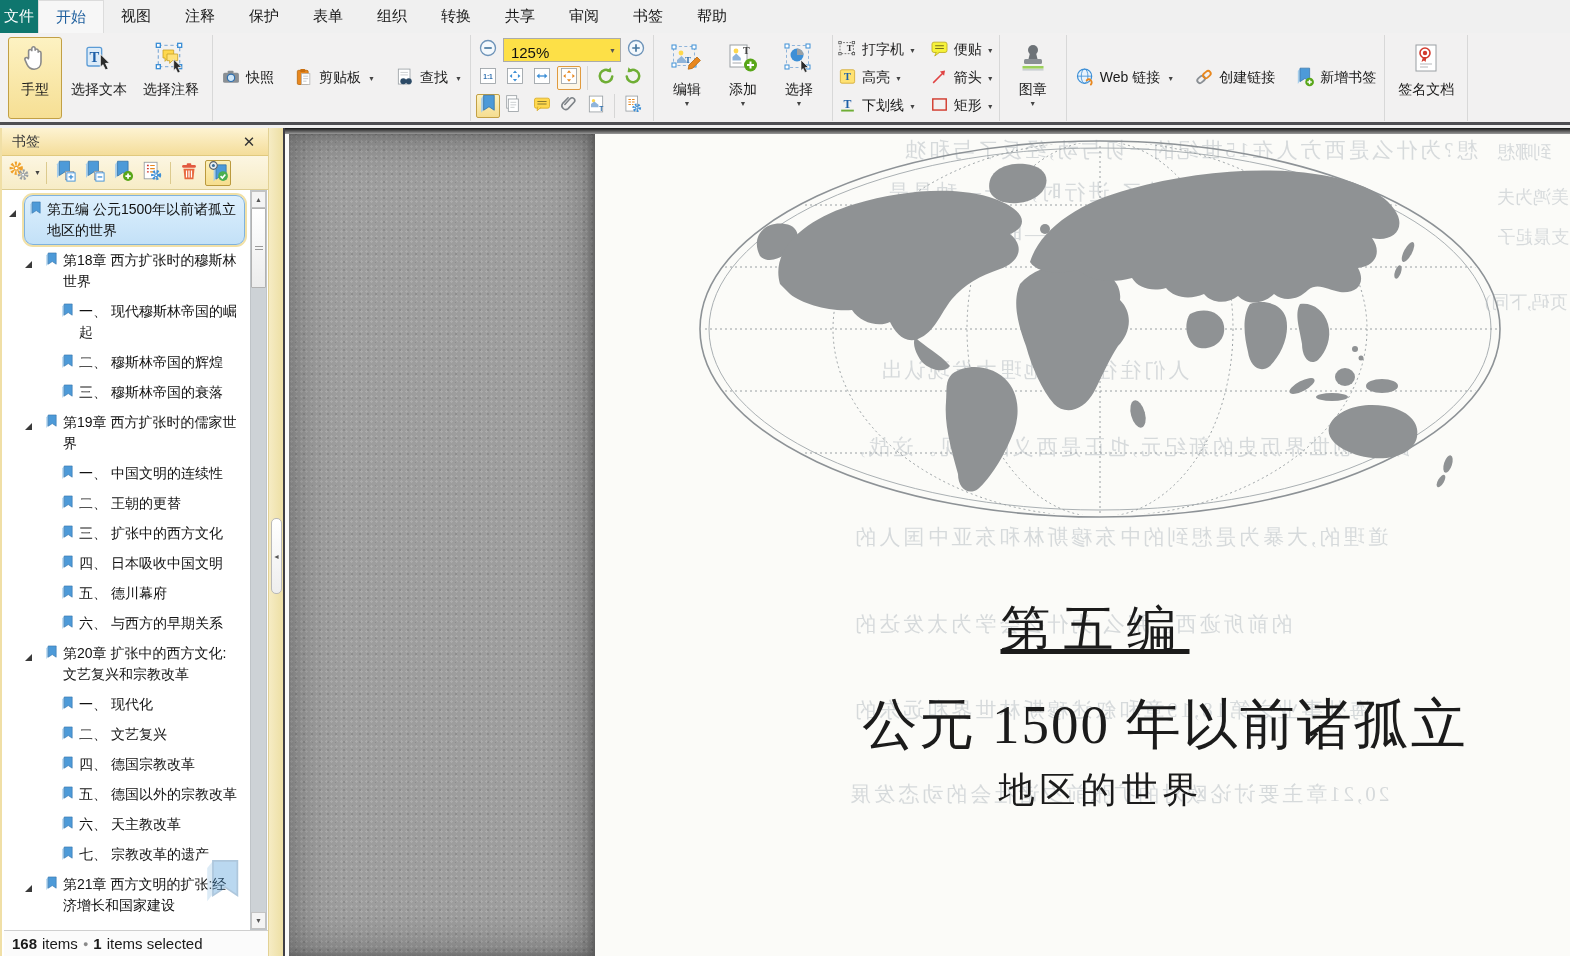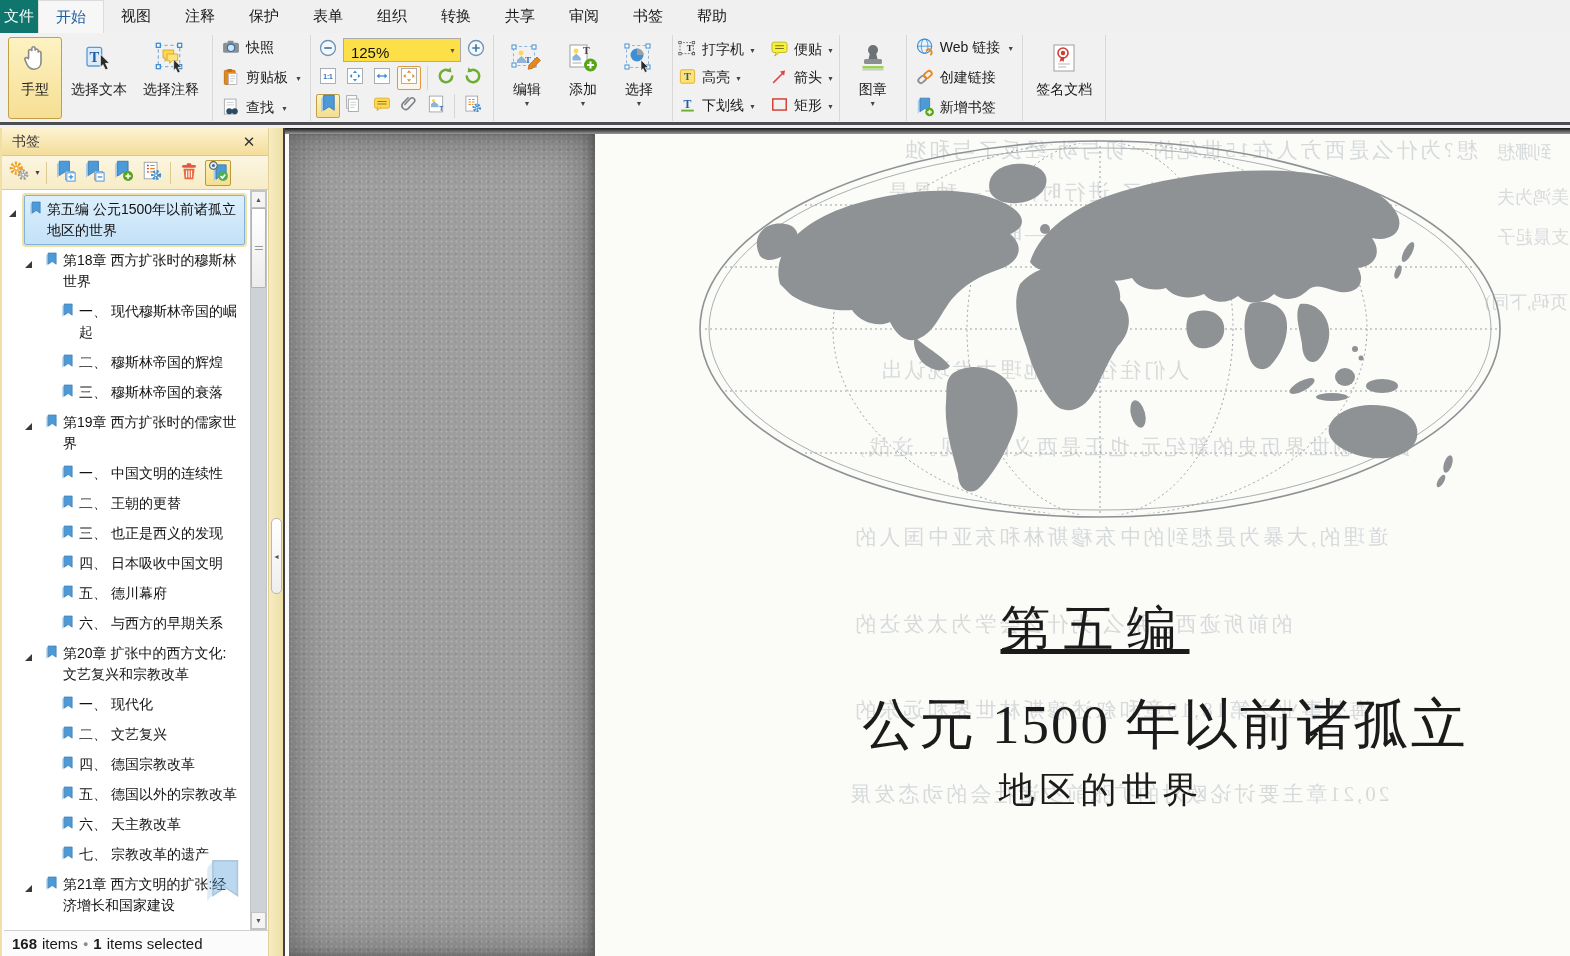--- a/index.html
+++ b/index.html
@@ -13,21 +13,21 @@
   .tab.active{background:#f7f7f7;color:#1e5f9e;border:1px solid #dcdcdc;border-bottom:none;}
 
   
   .ribbon{position:absolute;left:0;top:33px;width:1570px;height:92px;background:#f2f1f1;border-bottom:3px solid #4e4e52;display:flex;align-items:stretch;padding:2px 2px 1px 2px;}
   .rgroup{display:flex;align-items:center;padding:2px 5px;border-right:1px solid #d8d8d8;}
   .bigbtn{display:flex;flex-direction:column;align-items:center;justify-content:flex-start;padding:4px 6px 2px 6px;margin:0 1px;border:1px solid transparent;border-radius:3px;min-width:54px;height:82px;}
   .bigbtn .lab{font-size:14px;color:#1a1a1a;margin-top:3px;white-space:nowrap;}
   .bigbtn.sel{background:linear-gradient(#fdf2c2,#f6df94);border-color:#c2a045;}
   .bigbtn svg{width:32px;height:32px;}
   .dropmark{font-size:7px;color:#444;line-height:6px;margin-top:2px;}
-  .colstack{display:flex;flex-direction:column;justify-content:flex-start;gap:5px;}
+  .colstack{display:flex;justify-content:flex-start;gap:14px;}
   .smallrow{display:flex;align-items:center;gap:5px;padding:1px 3px;font-size:14px;color:#1a1a1a;white-space:nowrap;}
   .smallrow svg{width:20px;height:20px;flex:0 0 auto;}
   .smallrow .dm{font-size:7px;color:#444;margin-left:2px;}
   .zoomgrid{display:flex;flex-direction:column;gap:2px;justify-content:center;}
   .zrow{display:flex;align-items:center;gap:3px;height:26px;}
   .zbtn{width:24px;height:24px;display:flex;align-items:center;justify-content:center;border:1px solid transparent;border-radius:2px;}
   .zbtn svg{width:20px;height:20px;}
   .zbtn.selgold{background:linear-gradient(#fdf2c2,#f5dd90);border-color:#c2a045;}
   .zbtn.selorange{border-color:#e09a3e;background:#fdf6e6;}
   .combo{width:118px;height:24px;border:1px solid #ababab;background:#fde047;display:flex;align-items:flex-end;font-size:15px;color:#111;padding-left:7px;position:relative;}
@@ -46,21 +46,21 @@
   .p-toolbar{position:absolute;left:0;top:28px;right:15px;height:34px;background:linear-gradient(#fcf6e2,#f7ecc6);border-bottom:1px solid #ddcd92;display:flex;align-items:center;padding:0 4px;gap:3px;}
   .pt-btn{width:26px;height:26px;display:flex;align-items:center;justify-content:center;border:1px solid transparent;border-radius:2px;}
   .pt-btn svg{width:22px;height:22px;}
   .pt-btn.sel{background:linear-gradient(#fdf0b8,#f6de8e);border-color:#bb9a3e;}
   .pt-sep{width:1px;height:22px;background:#dcca8e;margin:0 2px;}
   .pt-dm{font-size:7px;color:#444;margin-left:-1px;}
 
   .tree{position:absolute;left:2px;top:62px;right:33px;bottom:26px;background:#fff;overflow:hidden;padding-top:4px;}
   .bm-row{position:relative;margin:1px 0;}
   .bm-row .tri{position:absolute;top:9px;left:calc(var(--pl) - 38px);}
-  .bm-row .hl{position:relative;display:block;margin-left:calc(var(--pl) - 22px);margin-right:5px;padding:3px 4px 3px 22px;font-size:14px;line-height:21px;color:#111;border:1px solid transparent;border-radius:2px;}
+  .bm-row .hl{position:relative;display:block;margin-left:calc(var(--pl) - 22px);margin-right:5px;padding:3px 4px 3px 22px;font-size:14px;line-height:21px;color:#111;border:1px solid transparent;border-radius:9px;}
   .bm-row .bic{position:absolute;left:3px;top:5px;width:15px;height:16px;}
   .bm-row.sel .hl{background:linear-gradient(#ddeffd,#c3e1f7);border-color:#7fb2dd;box-shadow:0 0 0 2px #f1e0a6;}
   .lvl0{--pl:42px;} .lvl1{--pl:58px;} .lvl2{--pl:74px;}
   .ghost-bm{position:absolute;left:196px;top:660px;width:46px;height:62px;opacity:.38;}
 
   .vscroll{position:absolute;right:16px;width:17px;top:62px;bottom:26px;background:#cdd2d6;border:1px solid #bfc4c8;}
   .vs-btn{position:absolute;left:0;right:0;height:17px;background:#f4f4f4;border:1px solid #c3c3c3;display:flex;align-items:center;justify-content:center;font-size:7px;color:#555;}
   .vs-up{top:0;} .vs-down{bottom:0;}
   .vs-thumb{position:absolute;left:0;right:0;top:17px;height:80px;background:linear-gradient(#fff,#ececec);border:1px solid #b2b2b2;border-radius:1px;display:flex;align-items:center;justify-content:center;}
   .vs-grip{width:8px;border-top:1px solid #9a9a9a;border-bottom:1px solid #9a9a9a;height:4px;}
@@ -581,21 +581,21 @@
       <div class="bm-row lvl2">
         <span class="hl"><span class="bic"><svg viewBox="0 0 16 16">
               <path d="M2.5,3.5 L4.5,1 L4.5,12.5 L2.5,15 Z" fill="#a6cdea"></path>
               <path d="M4.5,1 h8.5 v12 l-4.2,-2.8 L4.5,13 Z" fill="#4d9ad8" stroke="#2e6ea6" stroke-width=".6"></path>
             </svg></span><span class="bm-label">二、 王朝的更替</span></span>
       </div>
       <div class="bm-row lvl2">
         <span class="hl"><span class="bic"><svg viewBox="0 0 16 16">
               <path d="M2.5,3.5 L4.5,1 L4.5,12.5 L2.5,15 Z" fill="#a6cdea"></path>
               <path d="M4.5,1 h8.5 v12 l-4.2,-2.8 L4.5,13 Z" fill="#4d9ad8" stroke="#2e6ea6" stroke-width=".6"></path>
-            </svg></span><span class="bm-label">三、 也正是西义的发现</span></span>
+            </svg></span><span class="bm-label">三、 扩张中的西方文化</span></span>
       </div>
       <div class="bm-row lvl2">
         <span class="hl"><span class="bic"><svg viewBox="0 0 16 16">
               <path d="M2.5,3.5 L4.5,1 L4.5,12.5 L2.5,15 Z" fill="#a6cdea"></path>
               <path d="M4.5,1 h8.5 v12 l-4.2,-2.8 L4.5,13 Z" fill="#4d9ad8" stroke="#2e6ea6" stroke-width=".6"></path>
             </svg></span><span class="bm-label">四、 日本吸收中国文明</span></span>
       </div>
       <div class="bm-row lvl2">
         <span class="hl"><span class="bic"><svg viewBox="0 0 16 16">
               <path d="M2.5,3.5 L4.5,1 L4.5,12.5 L2.5,15 Z" fill="#a6cdea"></path>

